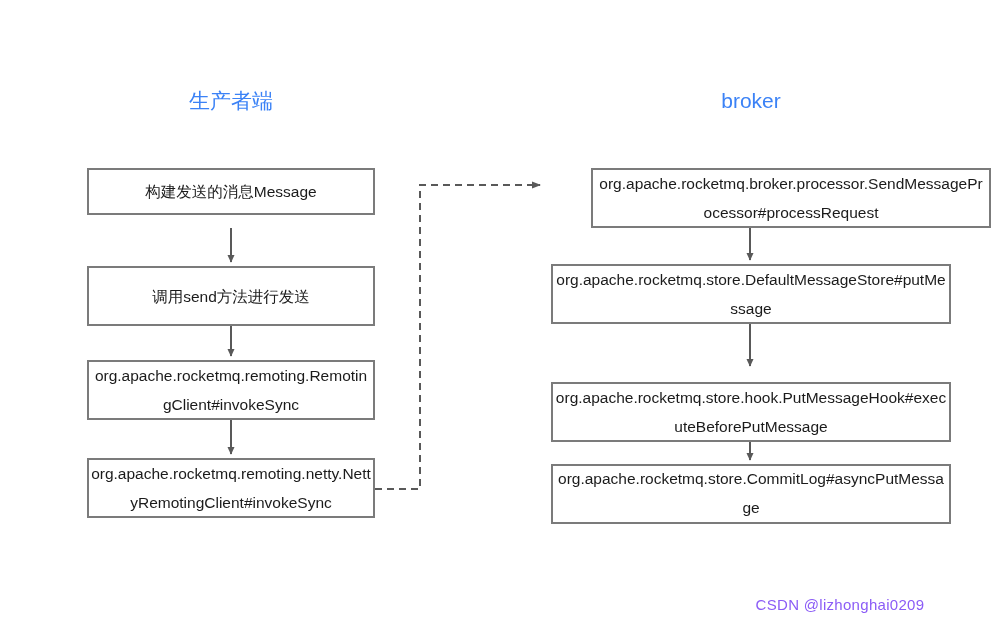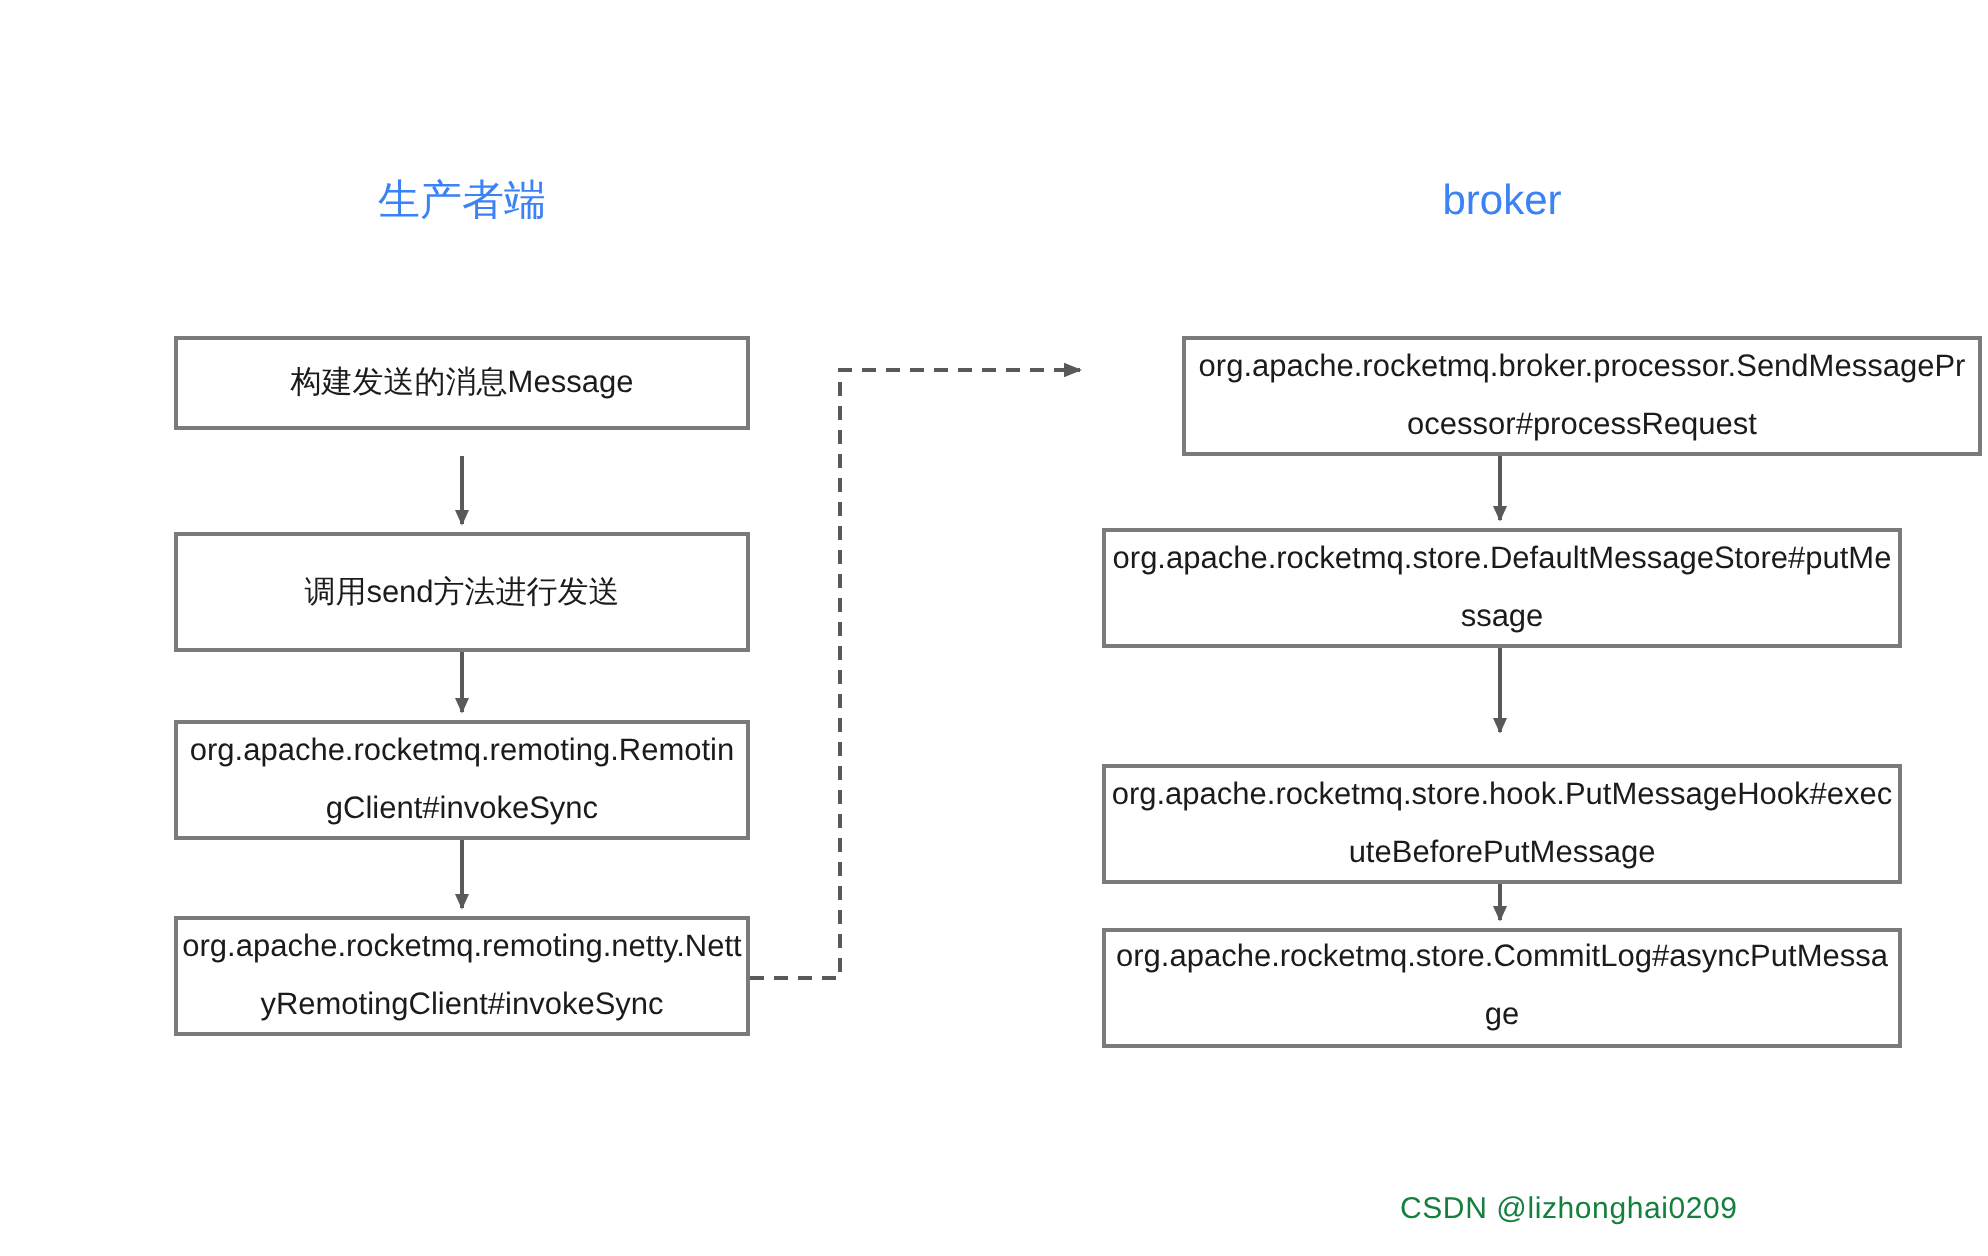--- a/index.html
+++ b/index.html
@@ -84,24 +84,24 @@
   #n-l4 { top: 458px; height: 60px; }
   #n-r1 { top: 168px; height: 60px; margin-left: 40px; }
   #n-r2 { top: 264px; height: 60px; }
   #n-r3 { top: 382px; height: 60px; }
   #n-r4 { top: 464px; height: 60px; align-items: flex-end; }
   #watermark {
     position: absolute;
     left: 700px;
     top: 596px;
     width: 280px;
-    text-align: left;
+    text-align: center;
     font-size: 15px;
     line-height: 18px;
-    color: #15803d;
+    color: #8b5cf6;
     letter-spacing: 0.3px;
     white-space: nowrap;
     font-family: "Liberation Sans", "DejaVu Sans", sans-serif;
   }
 </style>
 </head>
 <body>
 
 <div id="canvas">
 

